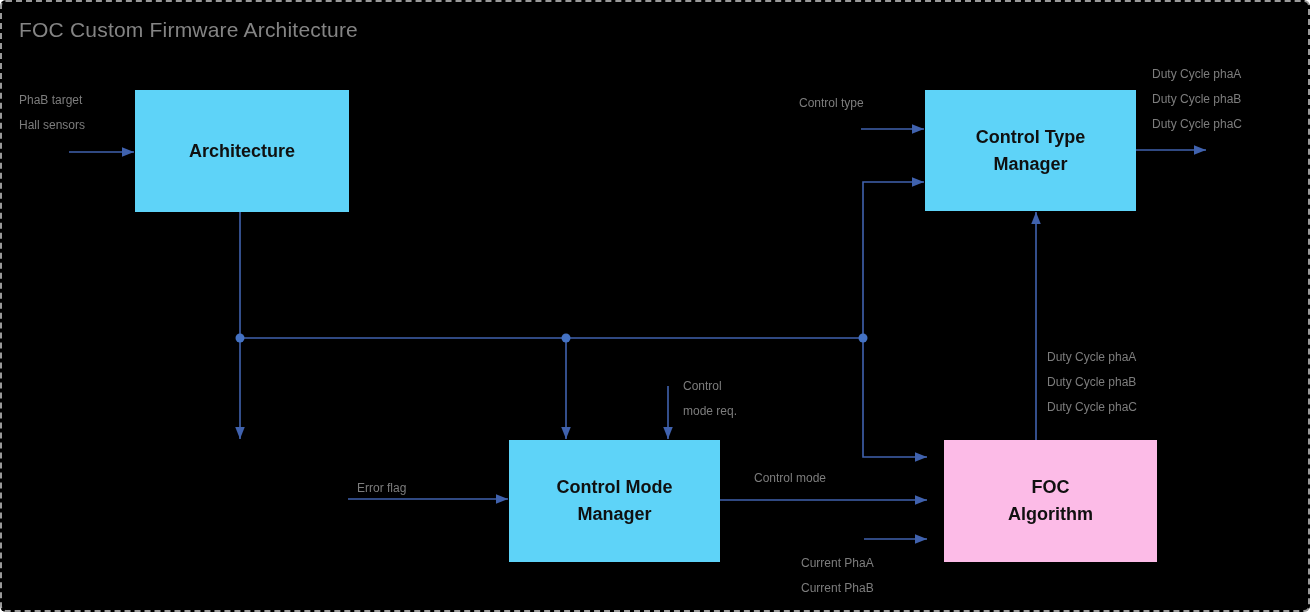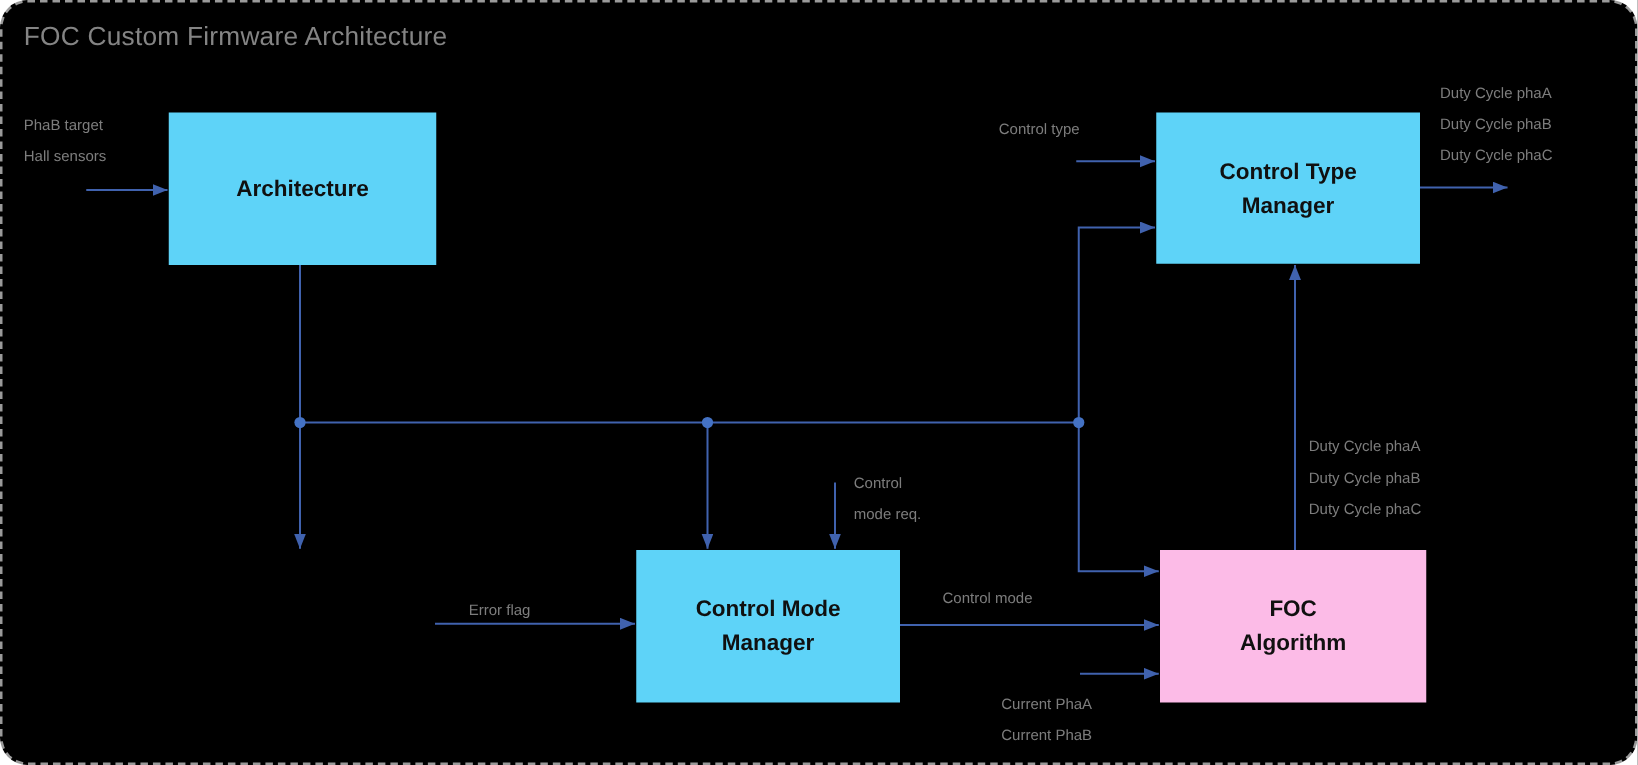--- a/index.html
+++ b/index.html
@@ -8,21 +8,21 @@
     background: #ffffff;
     font-family: "Liberation Sans", sans-serif;
   }
   .canvas {
     position: relative;
     width: 1310px;
     height: 612px;
     box-sizing: border-box;
     background: var(--bg, #000000);
     border: 2px dashed #9a9a9a;
-    border-radius: 22px;
+    border-radius: 6px;
     overflow: hidden;
   }
   .title {
     position: absolute;
     left: 17px;
     top: 16px;
     font-size: 21px;
     color: var(--title-text, #848484);
     letter-spacing: 0.2px;
   }
@@ -45,21 +45,21 @@
     align-items: center;
     justify-content: center;
     text-align: center;
     font-weight: bold;
     font-size: 18px;
     line-height: 27px;
     color: var(--box-text, #101010);
     white-space: pre-line;
   }
   .node.cyan { background: var(--box-blue, #5ED3F8); }
-  .node.pink { background: var(--box-pink, #FCBBE7); }
+  .node.pink { background: var(--box-pink, #FCBBE7); margin-left: 16px; }
   .lbl {
     position: absolute;
     font-size: 12px;
     line-height: 25px;
     color: var(--label-text, #7D7D7D);
     white-space: pre-line;
   }
 </style>
 </head>
 <body>
@@ -132,21 +132,21 @@
 
   <div class="lbl" style="left:797px; top:89px;">Control type</div>
 
   <div class="lbl" style="left:1150px; top:60px;">Duty Cycle phaA
 Duty Cycle phaB
 Duty Cycle phaC</div>
 
   <div class="lbl" style="left:681px; top:372px;">Control
 mode req.</div>
 
-  <div class="lbl" style="left:373px; top:474px;">Error flag</div>
+  <div class="lbl" style="left:355px; top:474px;">Error flag</div>
 
   <div class="lbl" style="left:752px; top:464px;">Control mode</div>
 
   <div class="lbl" style="left:1045px; top:343px;">Duty Cycle phaA
 Duty Cycle phaB
 Duty Cycle phaC</div>
 
   <div class="lbl" style="left:799px; top:549px;text-align:right;">Current PhaA
 Current PhaB</div>
 

